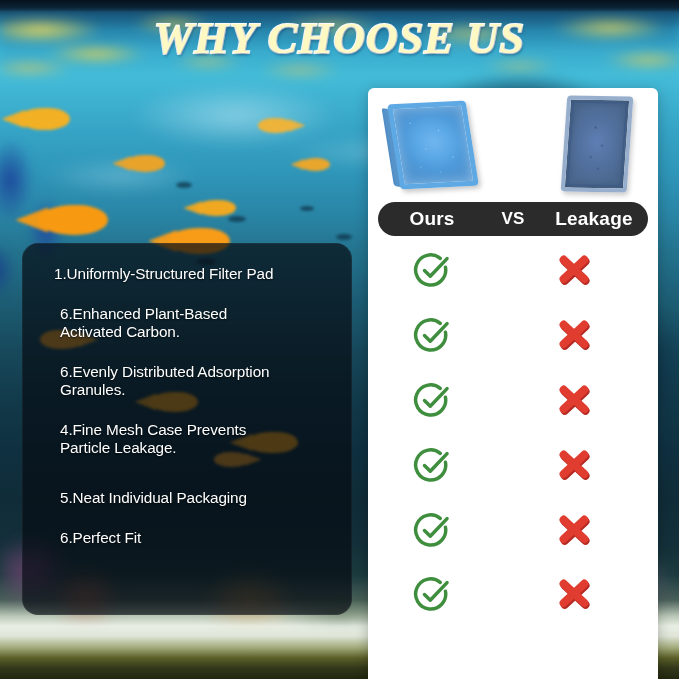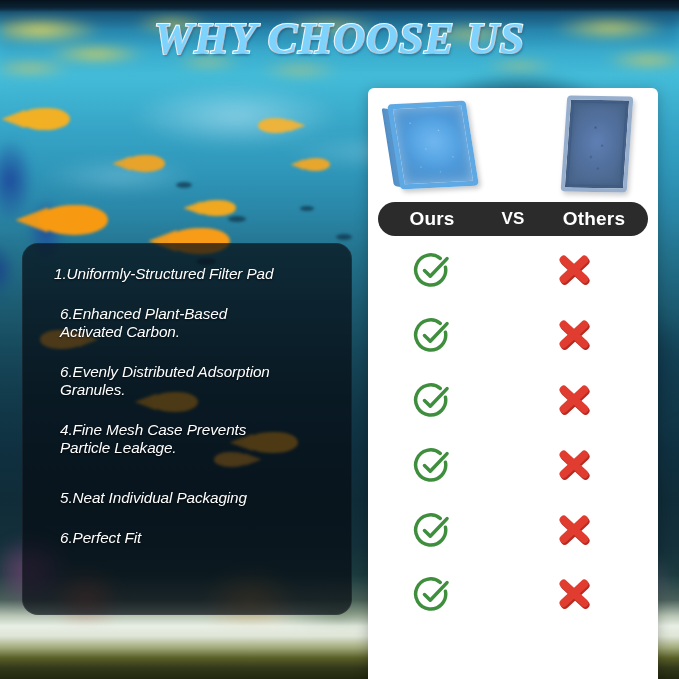--- a/index.html
+++ b/index.html
@@ -178,21 +178,21 @@
     position: absolute;
     left: 0;
     right: 0;
     top: 13px;
     text-align: center;
     font-family: "Liberation Serif", "DejaVu Serif", serif;
     font-style: italic;
     font-weight: 700;
     font-size: 44px;
     letter-spacing: 1px;
-    color: #7dd3fc;
+    color: #fef9c3;
     -webkit-text-stroke: 2.2px #ffffff;
     paint-order: stroke fill;
     text-shadow:
       0 0 2px rgba(255,255,255,.9),
       1px 2px 3px rgba(0,40,90,.55);
     white-space: nowrap;
     user-select: none;
   }
 
   
@@ -216,21 +216,20 @@
   .feature-item {
     color: #ffffff;
     font-family: "Liberation Sans", sans-serif;
     font-size: 15.3px;
     font-weight: 400;
     line-height: 1.18;
     letter-spacing: -0.1px;
     text-shadow: 0 1px 2px rgba(0,0,0,.7);
     margin-bottom: 22px;
     white-space: pre-line;
-    font-style: italic;
   }
   .feature-item:nth-child(1) { margin-left: 4px; }
   .feature-item:nth-child(2) { margin-left: 10px; }
   .feature-item:nth-child(3) { margin-left: 10px; }
   .feature-item:nth-child(4) { margin-left: 10px; }
   .feature-item:nth-child(5) { margin-left: 10px; margin-top: 32px; }
   .feature-item:nth-child(6) { margin-left: 10px; }
 
   
   .compare-card {
@@ -442,21 +441,21 @@
       </div>
       <div class="pad-others">
         <div class="pad-face"></div>
         <div class="pad-tex"></div>
       </div>
     </div>
 
     <div class="vs-bar">
       <div class="vs-col-ours">Ours</div>
       <div class="vs-col-vs">VS</div>
-      <div class="vs-col-others">Others</div>
+      <div class="vs-col-others">Leakage</div>
     </div>
 
     <div class="marks">
 
       <div class="mark-row">
         <div class="mark-cell-ok">
           <svg class="check-icon" viewBox="0 0 48 48">
             <path d="M41 20.5a19 19 0 1 1-6.6-11.2" fill="none" stroke="#3e8e3e" stroke-width="4.4" stroke-linecap="round"></path>
             <path d="M14.5 24.6l7.3 7.3L43 9.6" fill="none" stroke="#3e8e3e" stroke-width="4.4" stroke-linecap="round" stroke-linejoin="round"></path>
           </svg>

